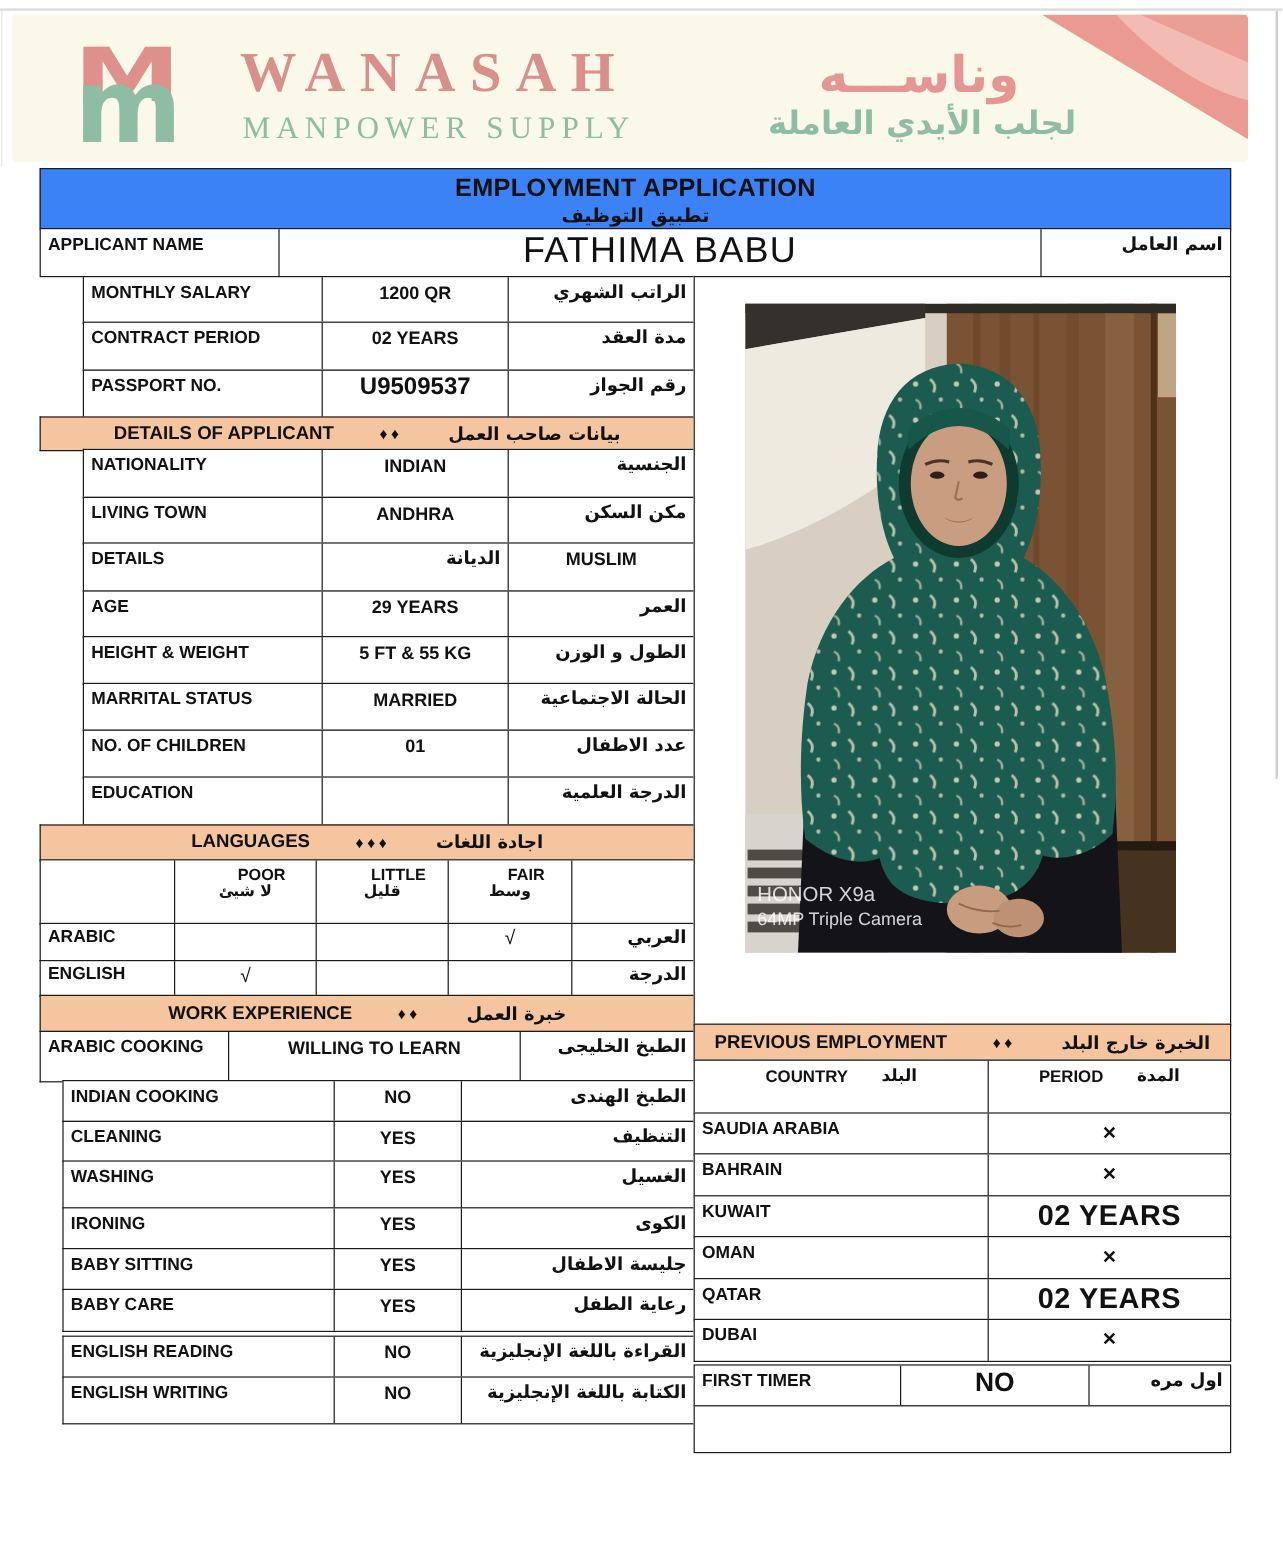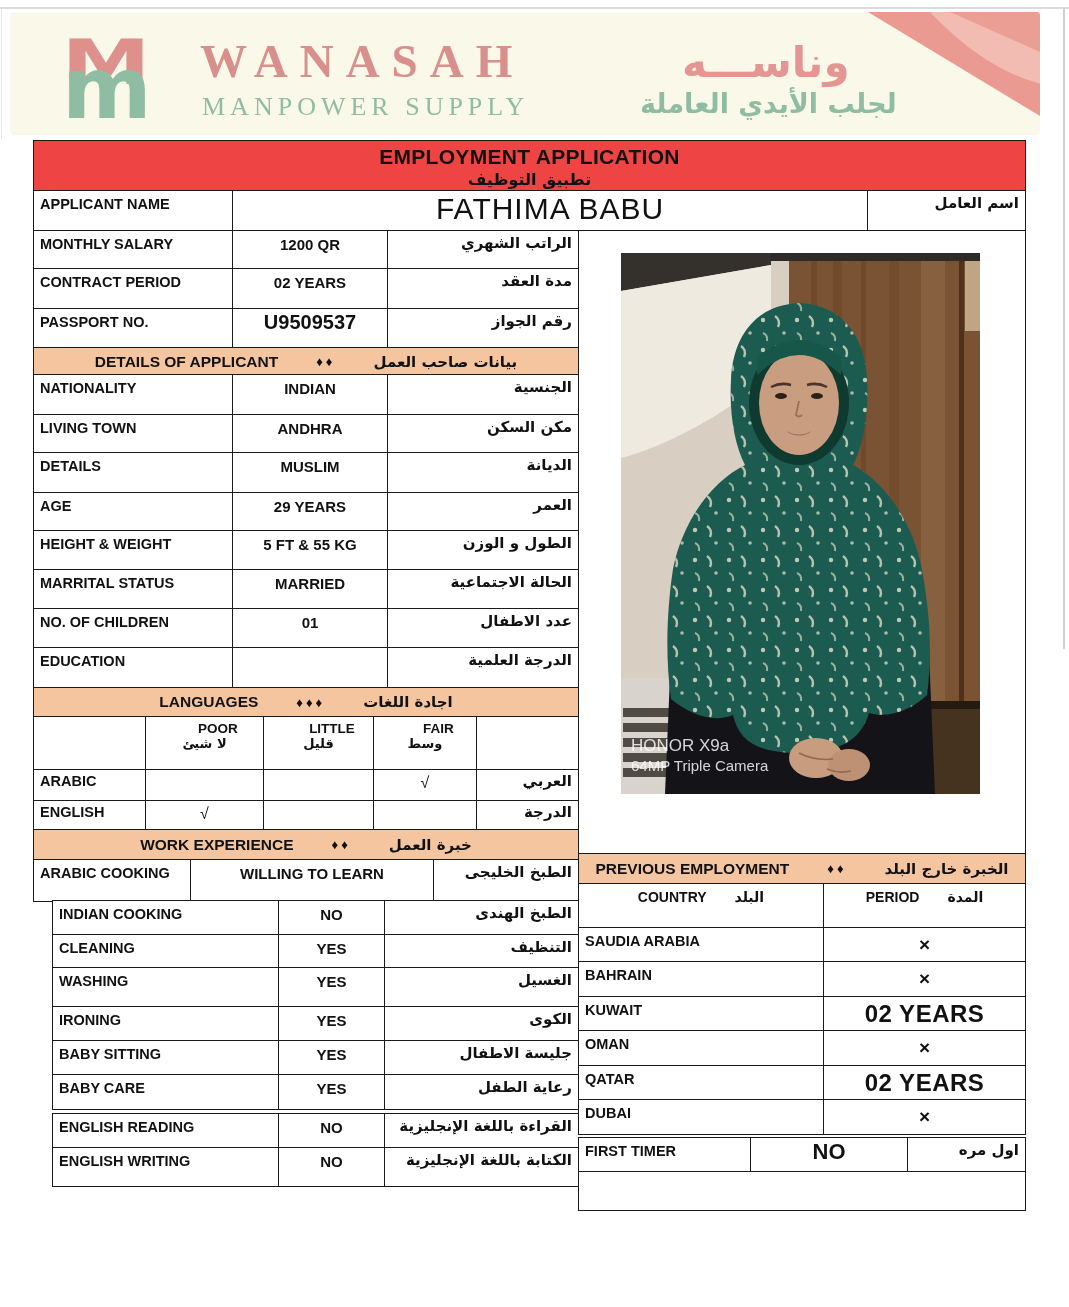--- a/index.html
+++ b/index.html
@@ -23,31 +23,31 @@
   .ar{font-family:"DejaVu Sans",sans-serif;}
 
   
   .form{position:absolute;left:33px;top:140px;width:993px;height:1092px;}
   .row,.bar{display:grid;background:#fff;border:1.6px solid #1b1b1b;margin-top:-1.6px;
             box-sizing:border-box;position:relative;}
   .bar{display:flex;justify-content:center;align-items:center;gap:38px;background:#F5C5A0;
        font-weight:700;font-size:15.5px;}
   .bar .ar{font-size:15px;}
   .diamonds{font-size:13px;letter-spacing:3px;}
-  .titlebar{border:1.6px solid #1b1b1b;background:#ef4444;height:52px;text-align:center;
+  .titlebar{border:1.6px solid #1b1b1b;background:#3b82f6;height:52px;text-align:center;
             box-sizing:border-box;padding-top:4px;}
   .titlebar .t1{font-size:21px;font-weight:700;letter-spacing:.3px;}
   .titlebar .t2{font-size:16px;font-weight:700;margin-top:1px;}
   .cell{border-right:1.6px solid #1b1b1b;padding:3px 6px;box-sizing:border-box;overflow:hidden;}
   .cell:last-child{border-right:none;}
   .leftcol{position:absolute;left:0;top:91.4px;width:545px;}
   .rightcol{position:absolute;left:545px;top:91.4px;width:448px;}
   .leftcol .row,.leftcol .bar{border-right:none;}
 
-  .grid-f{grid-template-columns:199px 155px 1fr;}
+  .grid-f{grid-template-columns:199px 155px 1fr;margin-left:36px;}
   .name-row{grid-template-columns:199px 635px 1fr;height:41px;}
   .grid-l{grid-template-columns:112px 118px 110px 103px 1fr;}
   .grid-w1{grid-template-columns:157px 243px 1fr;}
   .grid-w{grid-template-columns:226px 106px 1fr;margin-left:19px;}
   .grid-c{grid-template-columns:245px 1fr;}
   .grid-ft{grid-template-columns:172px 157px 1fr;}
 
   .label{font-size:14.5px;font-weight:700;padding-top:5px;}
   .val{font-size:15px;font-weight:700;text-align:center;padding-top:5px;}
   .val-big{font-size:20px;padding-top:2px;}
@@ -136,22 +136,22 @@
         <div class="cell val">INDIAN</div>
         <div class="cell ar-cell">الجنسية</div>
       </div>
       <div class="row grid-f" style="height:40px">
         <div class="cell label">LIVING TOWN</div>
         <div class="cell val">ANDHRA</div>
         <div class="cell ar-cell">مكن السكن</div>
       </div>
       <div class="row grid-f" style="height:41px">
         <div class="cell label">DETAILS</div>
+        <div class="cell ar-cell">الديانة</div>
         <div class="cell val">MUSLIM</div>
-        <div class="cell ar-cell">الديانة</div>
       </div>
       <div class="row grid-f" style="height:40px">
         <div class="cell label">AGE</div>
         <div class="cell val">29 YEARS</div>
         <div class="cell ar-cell">العمر</div>
       </div>
       <div class="row grid-f" style="height:41px">
         <div class="cell label">HEIGHT &amp; WEIGHT</div>
         <div class="cell val">5 FT &amp; 55 KG</div>
         <div class="cell ar-cell">الطول و الوزن</div>

